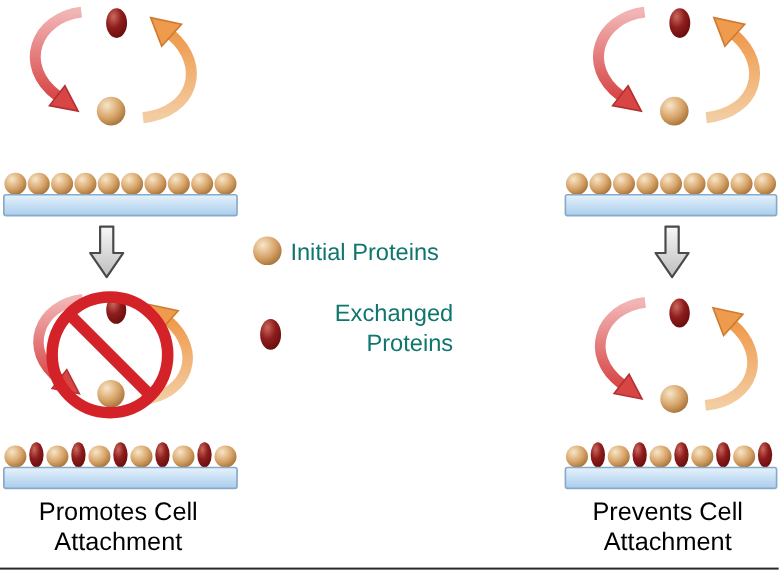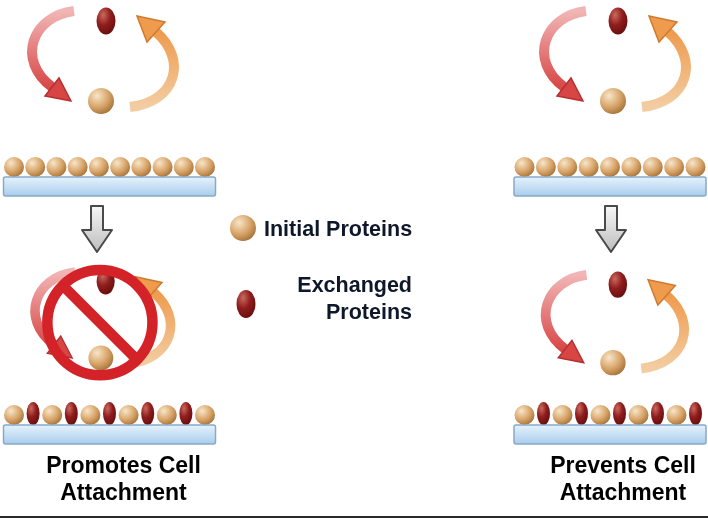--- a/index.html
+++ b/index.html
@@ -2,25 +2,25 @@
 <html><head>
 <meta charset="utf-8">
 <style>
   html,body{margin:0;padding:0;background:#ffffff;}
   body{
     width:708px;height:518px;position:relative;overflow:hidden;
     font-family:"Liberation Sans", sans-serif;
   }
   .abs{position:absolute;}
   .caption{
-    font-weight:bold;font-size:23px;line-height:27px;color:#000;
-    text-align:center;white-space:pre-line;letter-spacing:0px;margin-left:16px;
+    font-weight:normal;font-size:23px;line-height:27px;color:#000;
+    text-align:center;white-space:pre-line;letter-spacing:0px;
   }
   .legend-label{
-    font-weight:bold;font-size:21.5px;line-height:27px;color:#0f172a;
+    font-weight:normal;font-size:21.5px;line-height:27px;color:#0f766e;
     white-space:pre-line;
   }
   .legend-label.center{text-align:right;}
   svg{display:block;}
   #svg-defs{position:absolute;width:0;height:0;}
   .bottom-rule{left:0;bottom:0;width:708px;height:2px;background:#2a2a2a;}
 </style>
 </head>
 <body>
 

